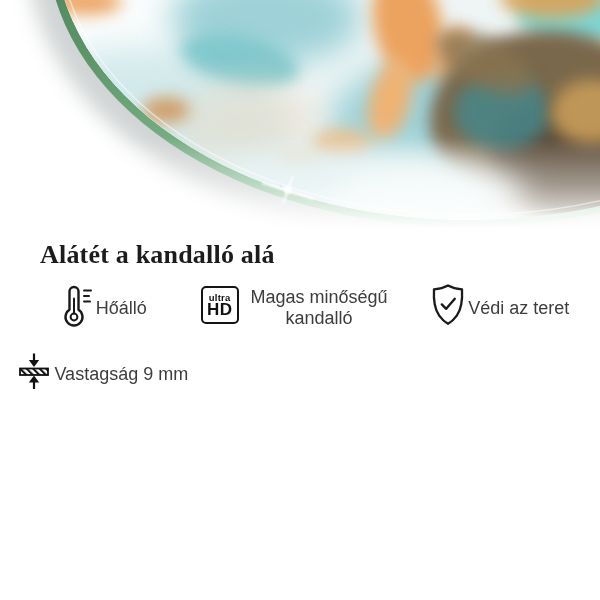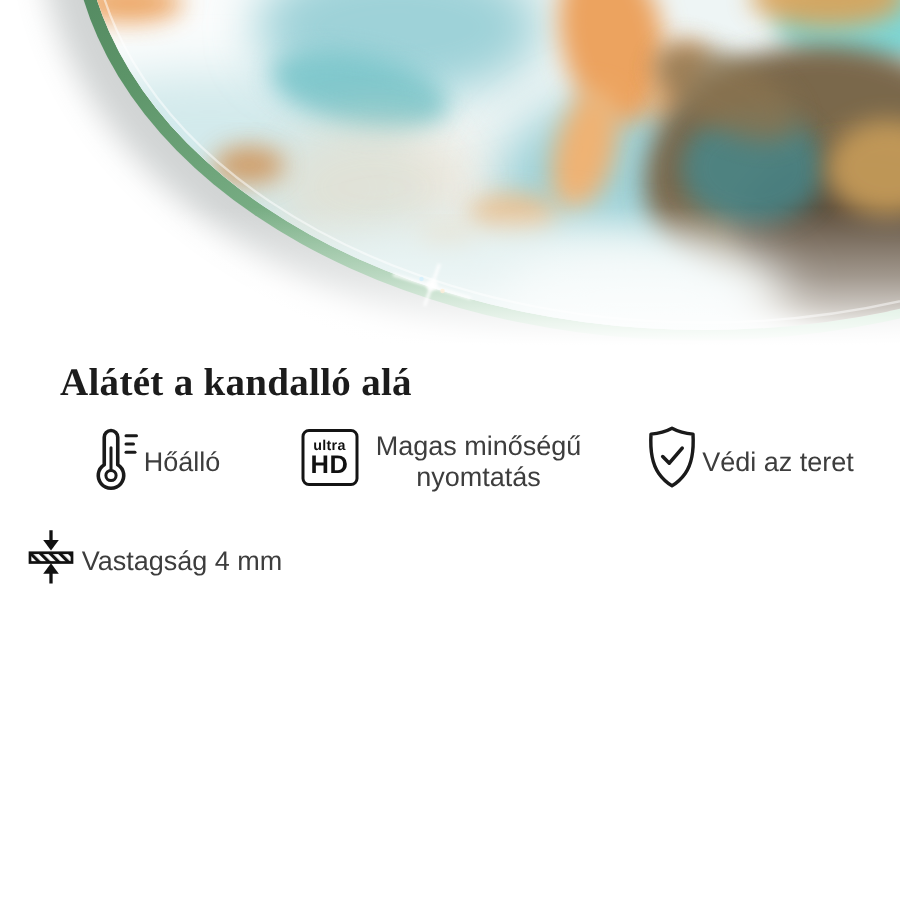--- a/index.html
+++ b/index.html
@@ -139,21 +139,21 @@
       <div class="feature-label">Hőálló</div>
     </div>
 
     <div class="feature">
       <div class="icon-box">
         <div class="uhd-box">
           <span class="uhd-top">ultra</span>
           <span class="uhd-bottom">HD</span>
         </div>
       </div>
-      <div class="feature-label">Magas minőségű nyomtatás</div>
+      <div class="feature-label">Magas minőségű kandalló</div>
     </div>
 
     <div class="feature">
       <div class="icon-box">
         <svg class="ico" width="40" height="44" viewBox="0 0 40 44">
           <path d="M20 2.5 C23.8 4.6 28.6 6 34 6.4 C34.6 16.8 33.2 26.4 28.8 32.6 C26.3 36.1 23.3 38.9 20 40.8 C16.7 38.9 13.7 36.1 11.2 32.6 C6.8 26.4 5.4 16.8 6 6.4 C11.4 6 16.2 4.6 20 2.5 Z" stroke-width="2.3" stroke-linejoin="round"></path>
           <polyline points="13.8,21.4 18.2,25.8 26.8,15.8" stroke-width="2.4" stroke-linecap="round" stroke-linejoin="round"></polyline>
         </svg>
       </div>
       <div class="feature-label">Védi az teret</div>
@@ -169,17 +169,17 @@
               <rect width="2.1" height="8" fill="#111"></rect>
             </pattern>
           </defs>
           <line x1="20" y1="2.5" x2="20" y2="9.5" stroke="#111" stroke-width="2.2"></line>
           <polygon points="14.8,9 25.2,9 20,16" fill="#111"></polygon>
           <rect x="6" y="17.5" width="28" height="6.5" fill="url(#hatchP)" stroke="#111" stroke-width="1.8"></rect>
           <polygon points="14.8,31.5 25.2,31.5 20,24.5" fill="#111"></polygon>
           <line x1="20" y1="31" x2="20" y2="38" stroke="#111" stroke-width="2.2"></line>
         </svg>
       </div>
-      <div class="feature-label">Vastagság 4 mm</div>
+      <div class="feature-label">Vastagság 9 mm</div>
     </div>
 
   </div>
 </main>
 
 </body></html>

